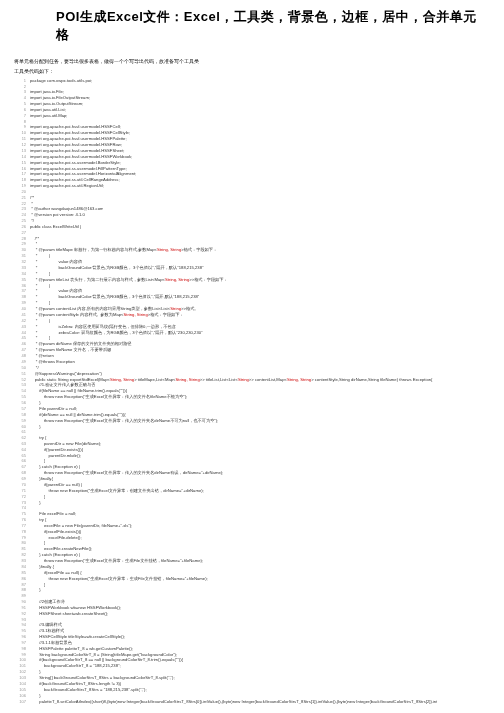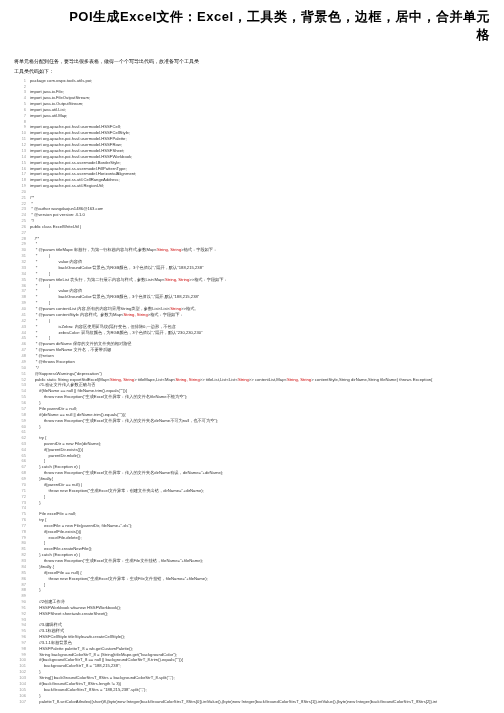--- a/index.html
+++ b/index.html
@@ -1,18 +1,18 @@
 <!DOCTYPE html>
 <html><head>
 <meta charset="utf-8">
 <style>
 * { margin: 0; padding: 0; box-sizing: border-box; }
 body { width: 504px; background: #fff; font-family: "SimSun", Arial, sans-serif; }
 .page { width: 504px; padding: 8px 14px; }
-.title { font-size: 13px; font-weight: bold; text-align: right; padding-left: 42px; margin-bottom: 14px; letter-spacing: 0.5px; }
+.title { font-size: 13px; font-weight: bold; text-align: left; padding-left: 42px; margin-bottom: 14px; letter-spacing: 0.5px; }
 .intro { font-size: 5px; margin-bottom: 4px; color: #000; }
 .code-block { font-size: 4.2px; line-height: 1.4; font-family: "Microsoft YaHei", Arial, sans-serif; }
 .code-line { display: flex; align-items: baseline; white-space: pre; }
 .ln { width: 12px; text-align: right; color: #999; margin-right: 4px; flex-shrink: 0; font-size: 4px; }
 .tx { color: #333; overflow: hidden; }
 .red { color: #c00; }
 </style>
 </head>
 <body>
 

